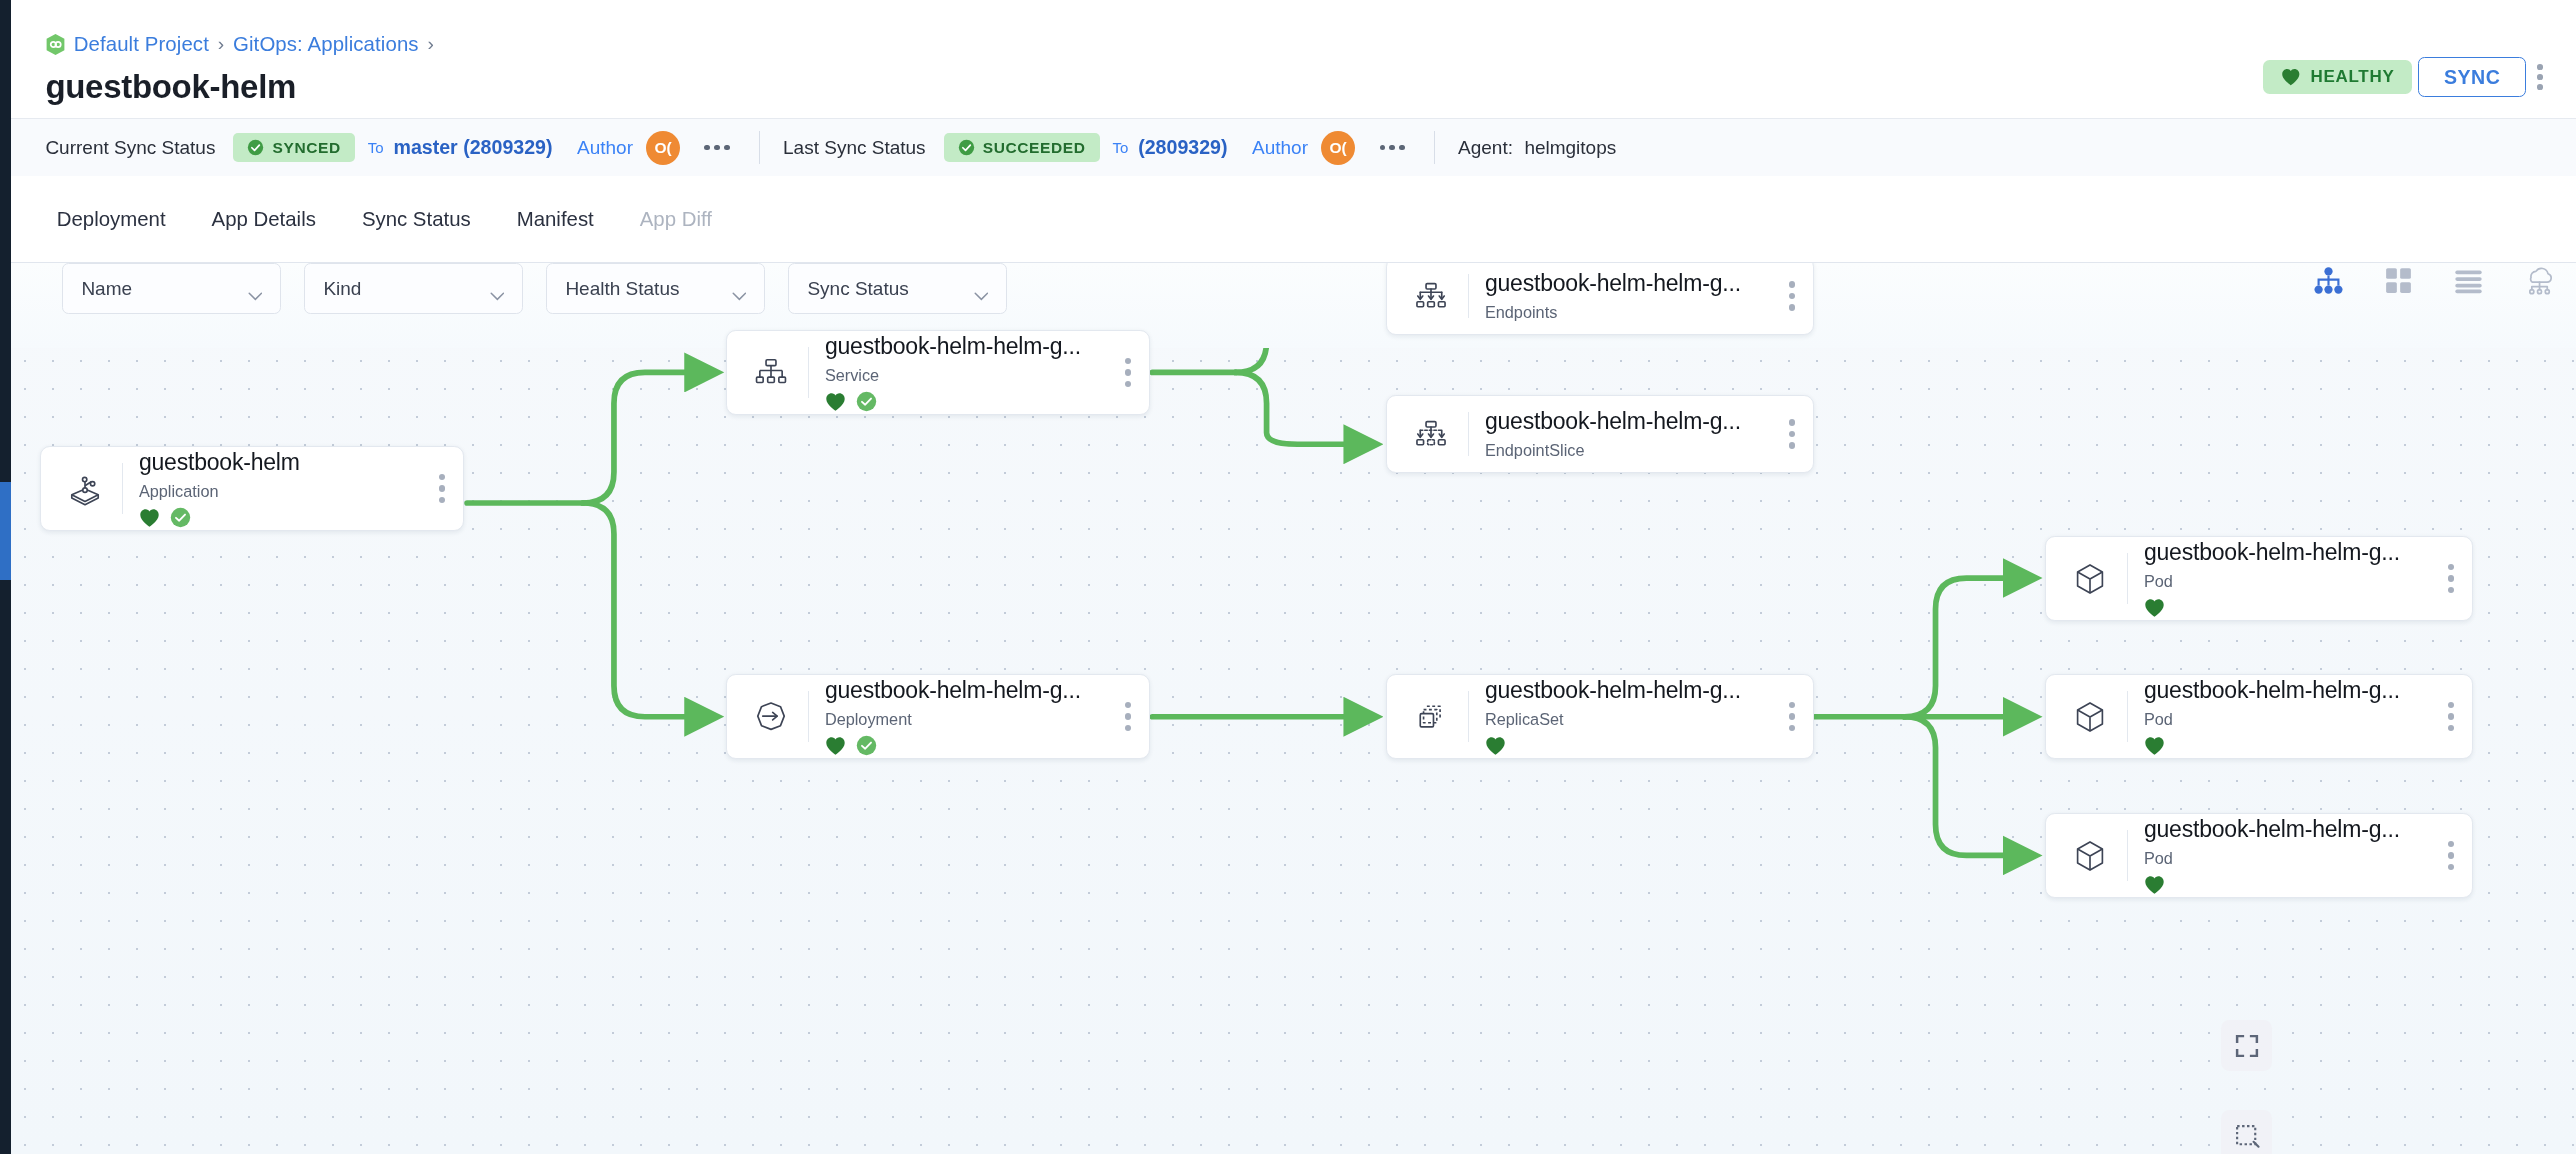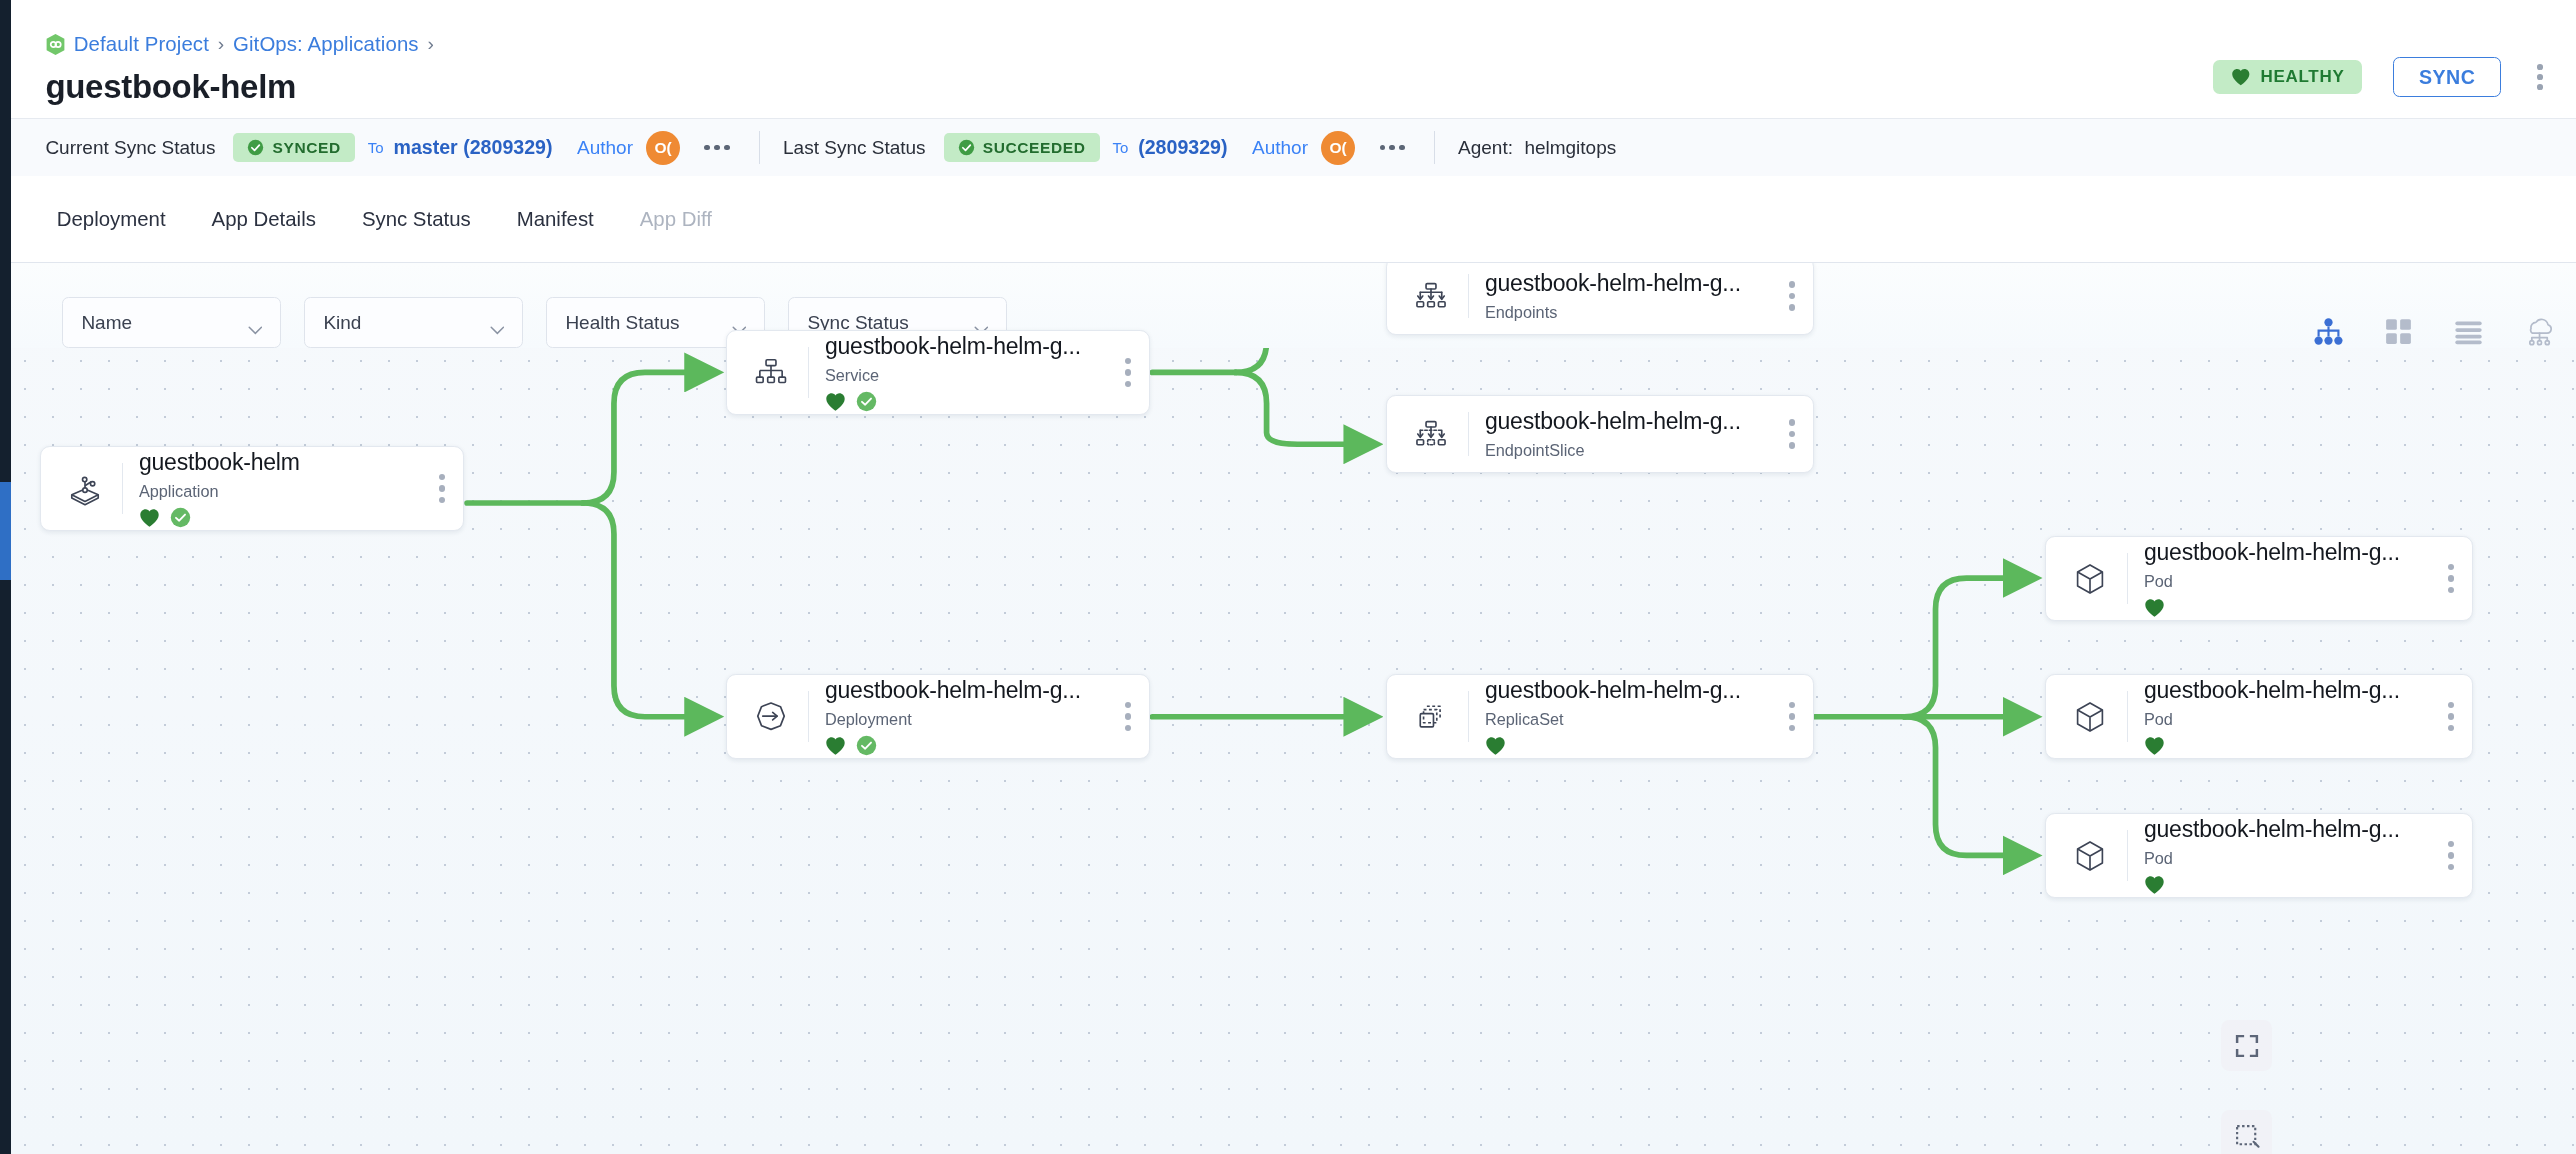--- a/index.html
+++ b/index.html
@@ -34,21 +34,21 @@
   .bc-link {
     font-size: 20.4px; color: #3b7ddd; text-decoration: none; white-space: nowrap;
     letter-spacing: 0.1px;
   }
   .bc-sep { font-size: 19px; color: #6f7b8f; padding: 0 1.6px; }
   .page-title {
     font-size: 33px; font-weight: 700; color: #1a1f28; margin-top: 11.4px;
     letter-spacing: -0.3px;
   }
   .header-right {
-    margin-left: auto; display: flex; align-items: center; gap: 31px;
+    margin-left: auto; display: flex; align-items: center; gap: 6px;
     padding: 36px 29px 0 0;
   }
   .pill-healthy {
     display: flex; align-items: center; gap: 9.8px;
     background: #c3ebc6; color: #1f7a32; border-radius: 6.5px;
     padding: 7.3px 18px; font-size: 17px; font-weight: 700; letter-spacing: 0.7px;
   }
   .heart-lg { width: 19.6px; height: 18px; flex: 0 0 auto; }
   .btn-sync {
     border: 1.6px solid #3b7ddd; color: #3b7ddd; background: #fff;
@@ -111,21 +111,21 @@
   .canvas {
     position: absolute; left: 11.4px; top: 263px; width: 2565px; height: 891px;
     background:
       radial-gradient(circle, #c3ccd9 1.1px, transparent 1.3px) 0 0 / 28px 28px,
       linear-gradient(180deg, #f6f9fc 0%, #f2f7fb 100%);
     overflow: hidden;
   }
   .canvas-toolbar {
     position: absolute; left: 0; top: 0; width: 2565px; height: 85px;
     background: linear-gradient(180deg,#fbfdfe 0%,#f6fafd 100%);
-    display: flex; align-items: flex-end; padding: 0 21px 0 51px;
+    display: flex; align-items: flex-start; padding: 0 21px 0 51px;
   }
   .filters { display: flex; gap: 23px; }
   .filter {
     width: 219px; height: 51px; border: 0.8px solid #dfe4ec; background: #fcfdff;
     border-radius: 6.5px; display: flex; align-items: center; justify-content: space-between;
     padding: 0 18px; cursor: pointer;
   }
   .filter span { font-size: 19px; color: #3a4150; }
   .chev { width: 14.7px; height: 9px; flex: 0 0 auto; }
   .view-modes { margin-left: auto; display: flex; align-items: center; gap: 36px; }

